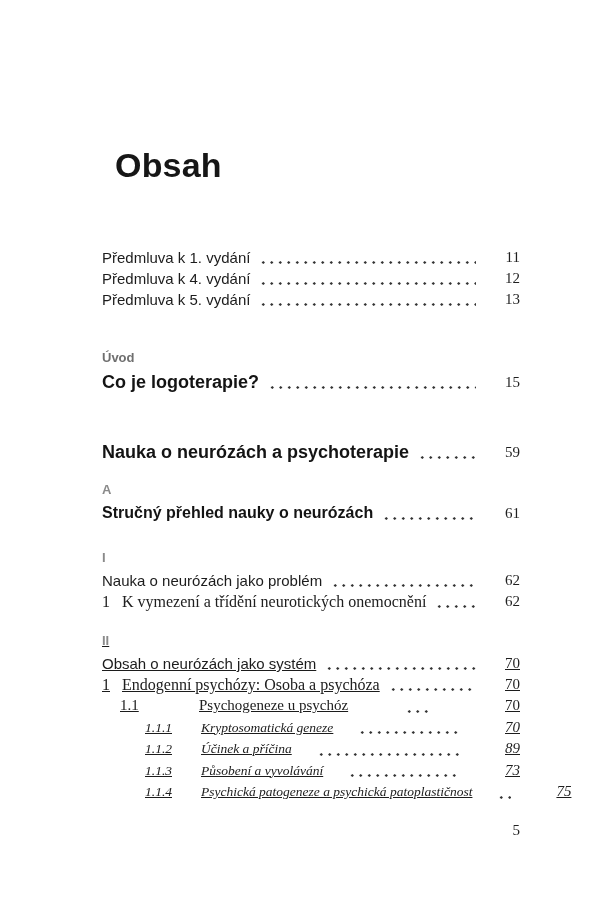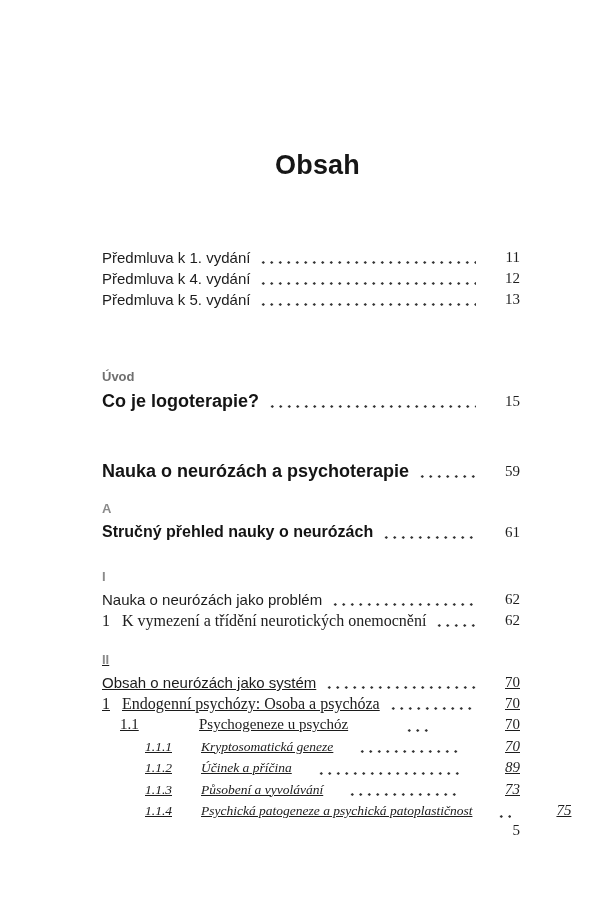--- a/index.html
+++ b/index.html
@@ -3,22 +3,22 @@
 <meta charset="utf-8">
 <style>
   html,body{margin:0;padding:0;background:#e8e8e8;}
   .page{
     width:600px;height:900px;background:#ffffff;position:relative;
     font-family:"Liberation Sans",sans-serif;color:#1c1c1c;overflow:hidden;
     margin:0 auto;
   }
   .content{position:absolute;left:102px;top:0;width:418px;}
   .title{
-    margin:150px 0 0 13px;font-size:27px;line-height:30px;font-weight:700;
-    letter-spacing:.2px;color:#161616;text-align:center;
+    margin:150px 0 0 13px;font-size:34px;line-height:30px;font-weight:700;
+    letter-spacing:.2px;color:#161616;
   }
   .row{display:flex;align-items:flex-end;}
   .row .text{flex:0 1 auto;white-space:nowrap;}
   .leader{
     flex:1 1 auto;align-self:flex-end;height:3px;min-width:14px;
     margin:0 10px 4px 9px;
     background-image:radial-gradient(circle,#333333 1.25px,rgba(0,0,0,0) 1.4px);
     background-size:8.5px 3px;background-repeat:repeat-x;background-position:left bottom;
   }
   .pagenum{
@@ -34,21 +34,21 @@
   .r-hero .leader{margin-bottom:5px;}
   .r-bold{font-size:16px;line-height:22px;font-weight:700;color:#141414;}
   .r-serif1{font-family:"Liberation Serif",serif;font-size:16px;line-height:21px;color:#202020;}
   .r-serif2{font-family:"Liberation Serif",serif;font-size:15px;line-height:21.5px;color:#202020;padding-left:18px;gap:48px;}
   .r-serif3{font-family:"Liberation Serif",serif;font-size:13.5px;line-height:21.5px;color:#202020;padding-left:43px;font-style:italic;gap:16px;}
   .num{flex:0 0 auto;}
   .r-serif1 .num{width:20px;}
   .r-serif2 .num{width:31px;}
   .r-serif3 .num{width:40px;}
   .sec-preface{margin-top:67px;}
-  .sec-uvod{margin-top:59px;}
+  .sec-uvod{margin-top:40px;}
   .sec-part{margin-top:46px;}
   .sec-a{margin-top:18px;}
   .sec-i{margin-top:26px;}
   .sec-ii{margin-top:21px;text-decoration:underline;}
   .footer-num{
     position:absolute;left:102px;top:822px;width:418px;text-align:right;
     font-family:"Liberation Serif",serif;font-size:15px;color:#222222;
   }
 </style>
 </head>

